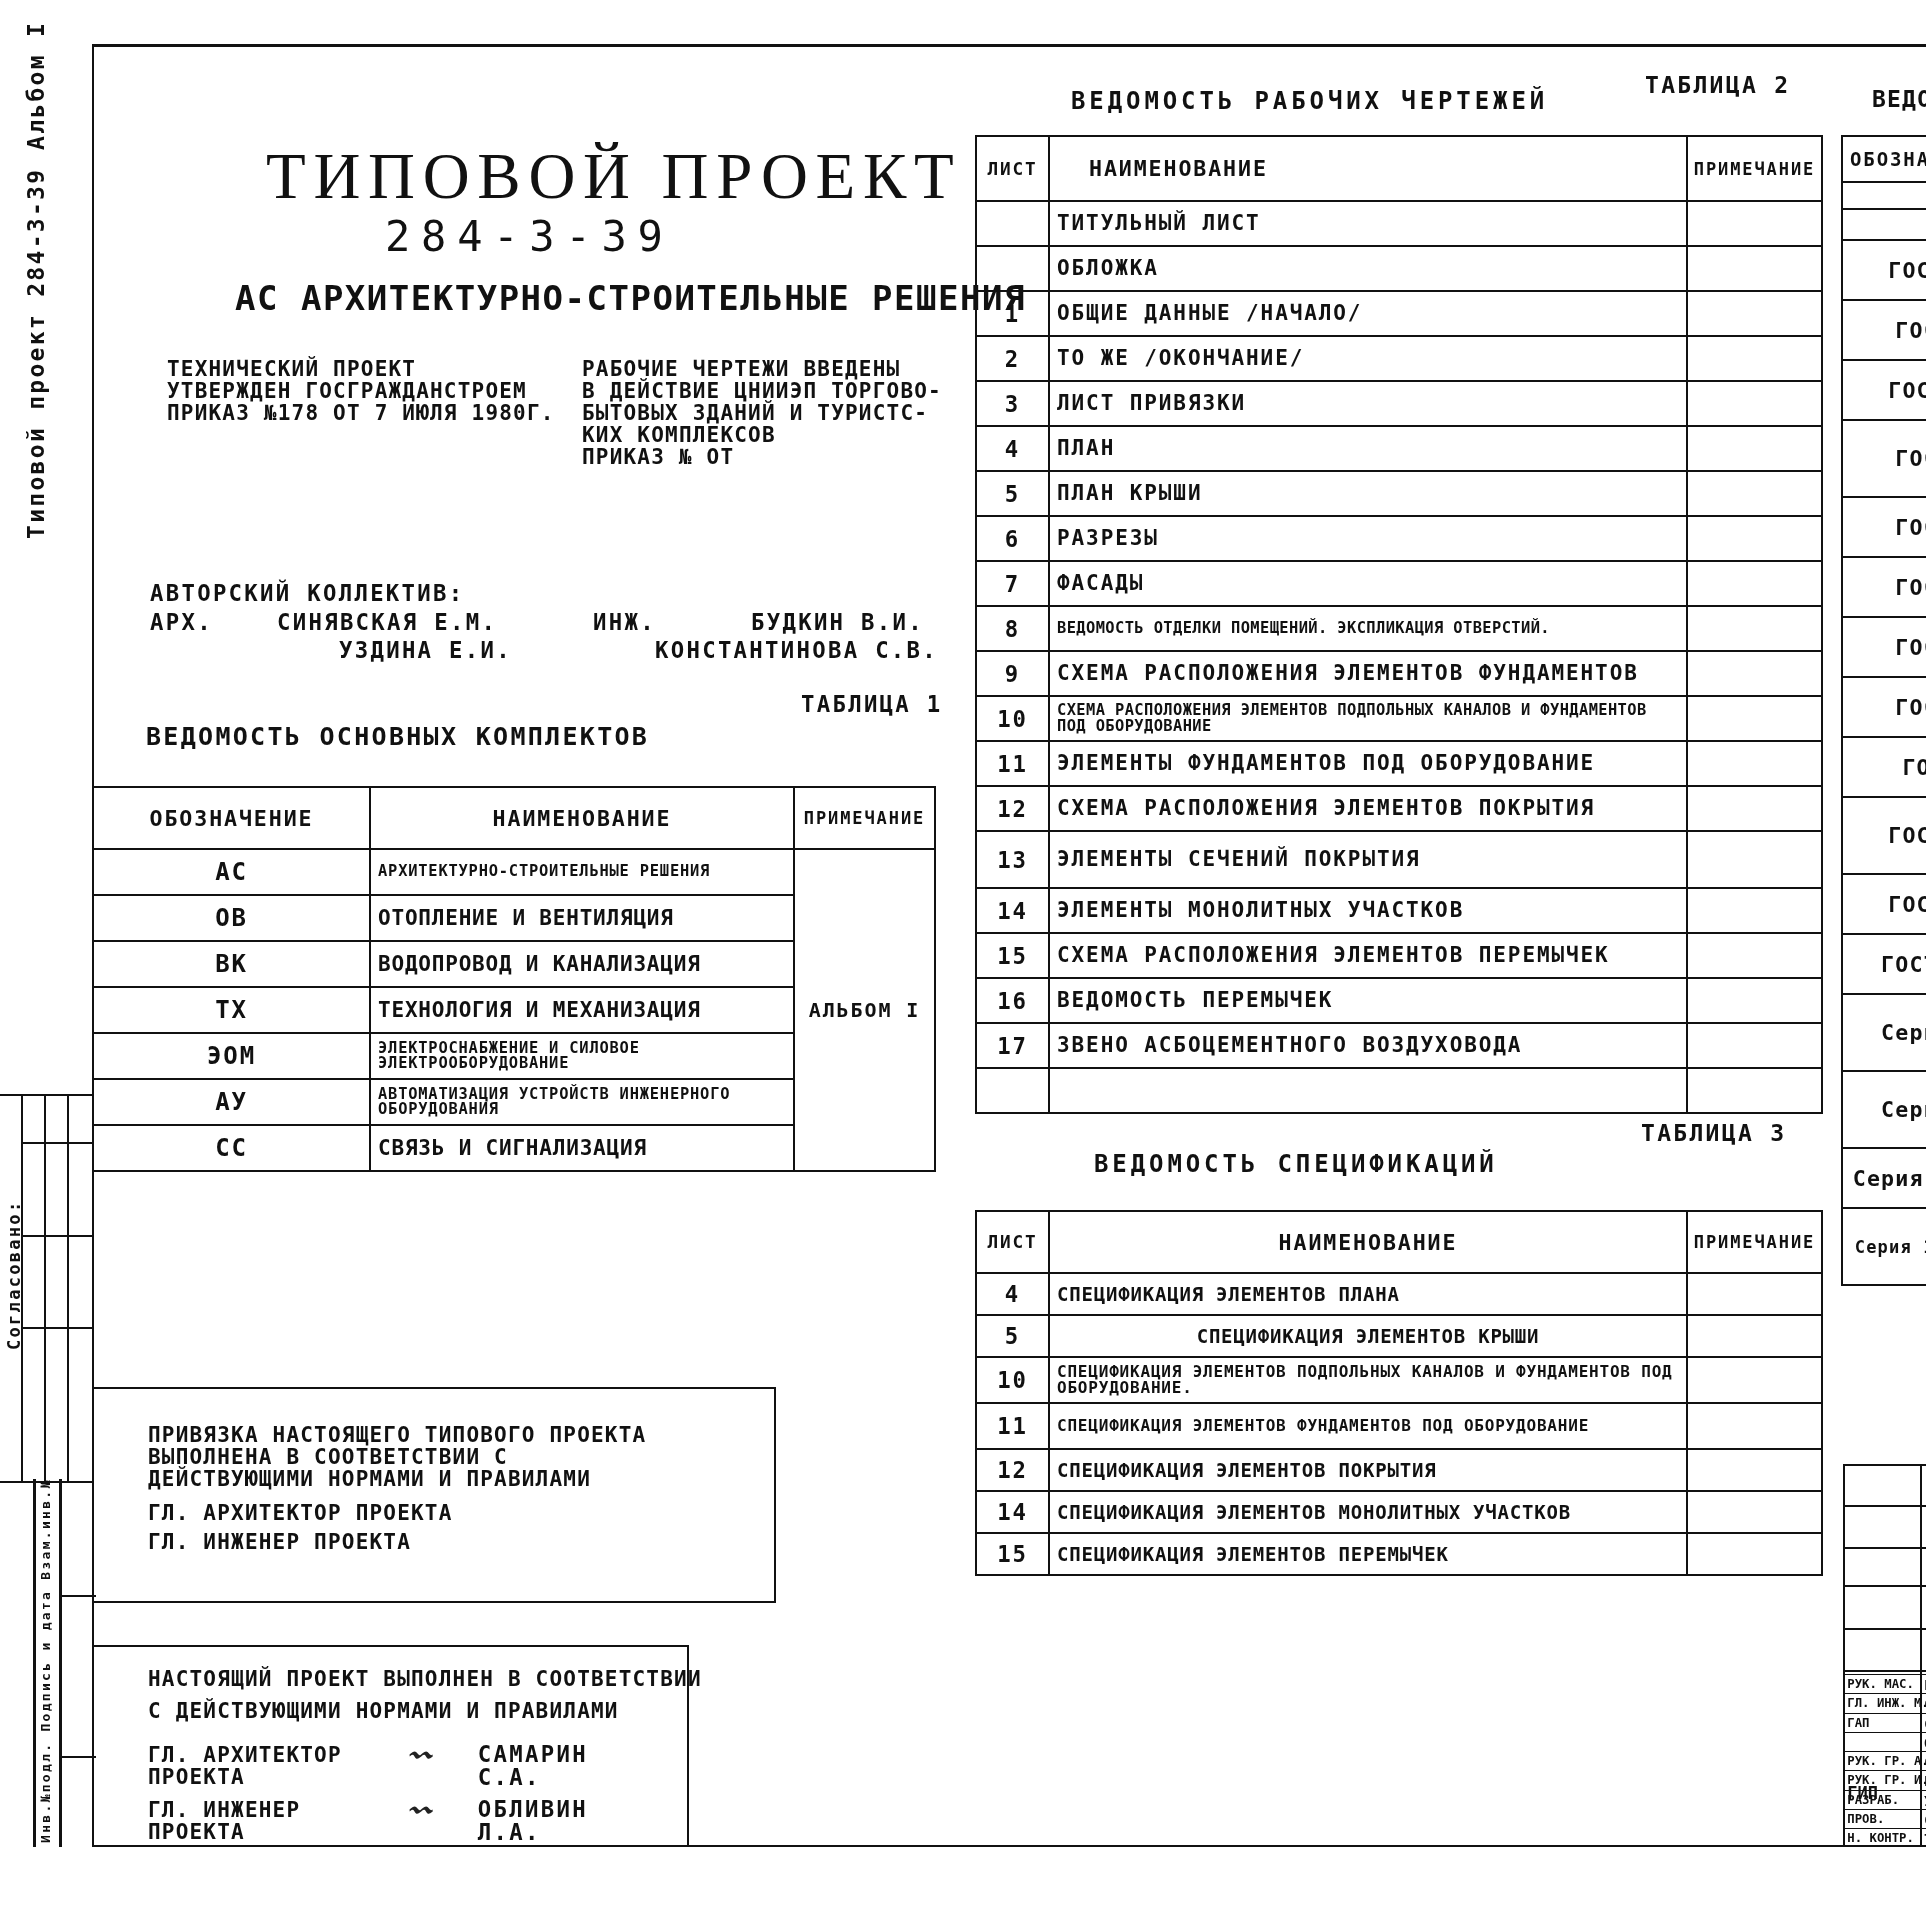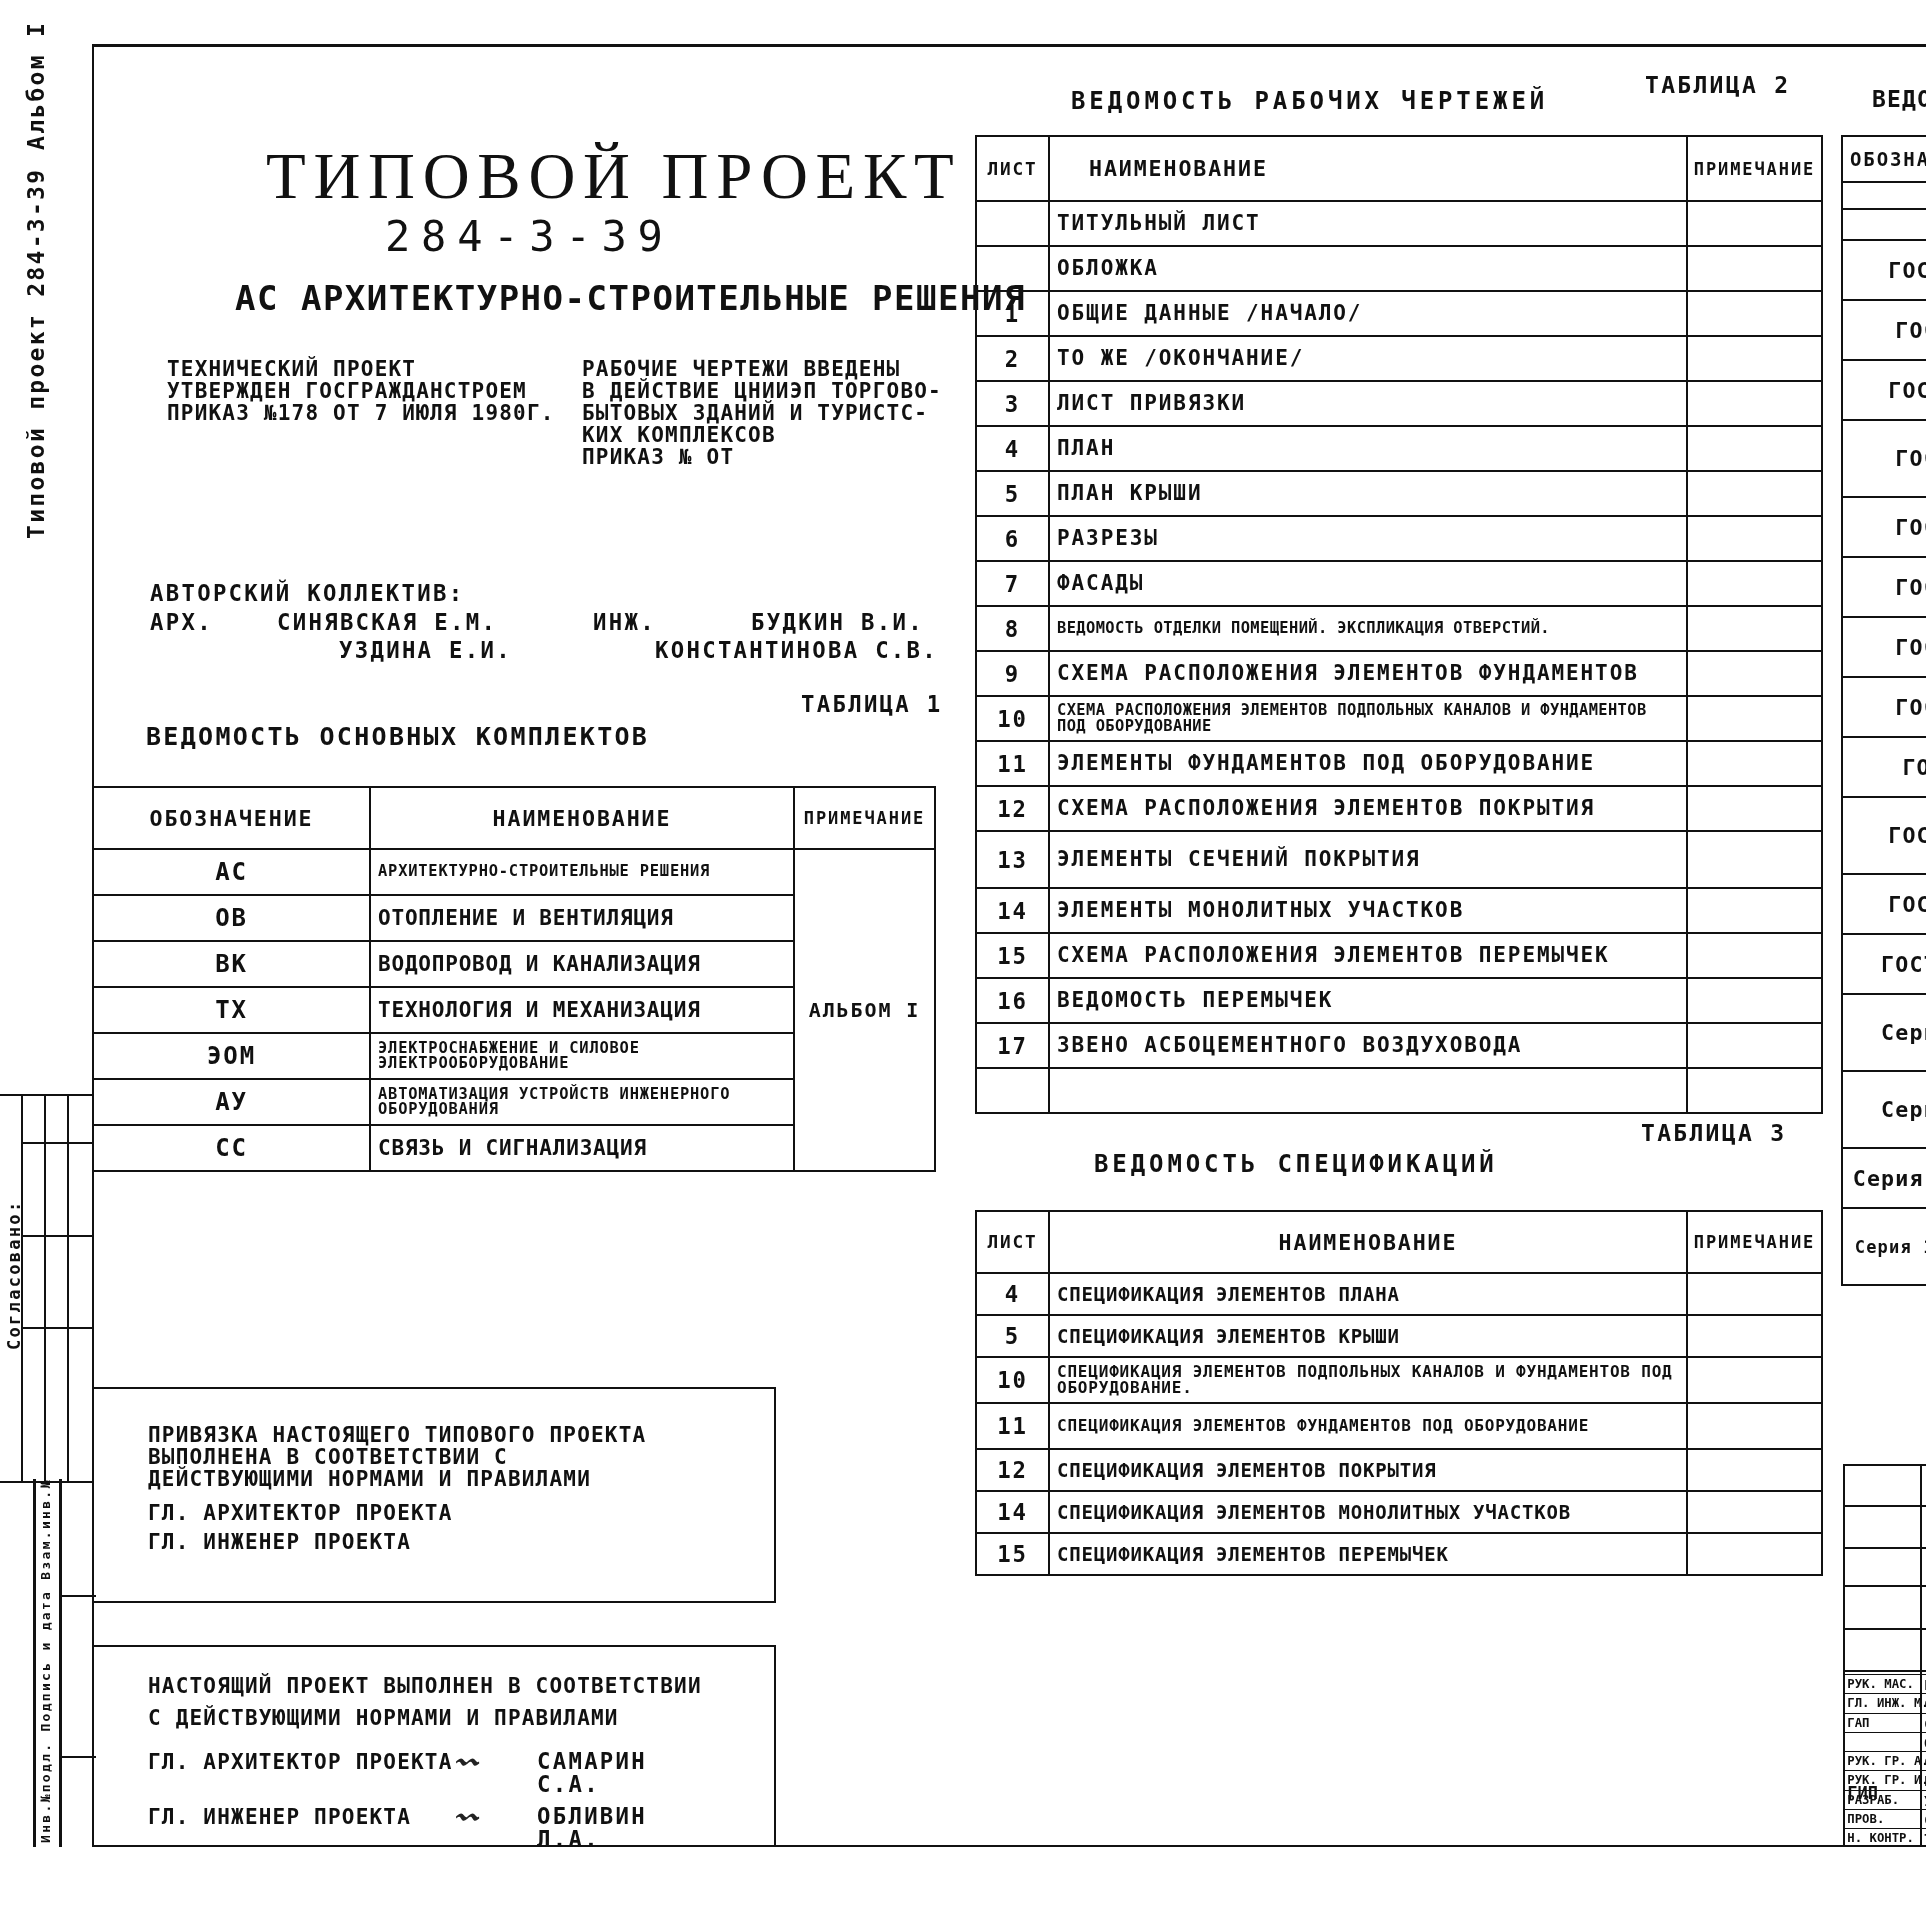--- a/index.html
+++ b/index.html
@@ -110,21 +110,21 @@
       </tr>
     </tbody>
 </table>
 
 <div class="abs frame" style="left:92px;top:1387px;width:684px;height:216px;padding:35px 54px;box-sizing:border-box;">
   <div class="hand" style="font-size:21px;letter-spacing:1.2px;width:501px;">Привязка настоящего типового проекта выполнена в соответствии с действующими нормами и правилами</div>
   <div class="hand" style="font-size:21px;margin-top:11.6px;letter-spacing:1.2px;">Гл. архитектор проекта</div>
   <div class="hand" style="font-size:21px;margin-top:7.7px;letter-spacing:1.2px;">Гл. инженер проекта</div>
 </div>
 
-<div class="abs frame" style="left:92px;top:1645px;width:684px;height:202px;padding:24px 54px;box-sizing:border-box;">
+<div class="abs frame" style="left:92px;top:1645px;width:597px;height:202px;padding:17px 54px;box-sizing:border-box;">
   <div class="hand" style="font-size:21px;letter-spacing:1.2px;width:578px;line-height:1.5;">Настоящий проект выполнен в соответствии с действующими нормами и правилами</div>
   <div style="display:flex;align-items:baseline;margin-top:7.7px;">
     <span class="hand" style="font-size:21px;letter-spacing:1.2px;width:316px;">Гл. архитектор проекта</span>
     <span class="sig" style="font-size:23px;width:85px;">〰</span>
     <span class="hand" style="font-size:22.3px;">Самарин С.А.</span>
   </div>
   <div style="display:flex;align-items:baseline;">
     <span class="hand" style="font-size:21px;letter-spacing:1.2px;width:316px;">Гл. инженер проекта</span>
     <span class="sig" style="font-size:23px;width:85px;">〰</span>
     <span class="hand" style="font-size:22.3px;">Обливин Л.А.</span>
@@ -266,21 +266,21 @@
   </tr>
   </tbody>
     <tbody id="t3-body">
       <tr style="height:42px">
         <td style="text-align:center;font-size:22.3px;padding:0;">4</td>
         <td style="font-size:19px;line-height:1.0;letter-spacing:0.8px;">Спецификация элементов плана</td>
         <td></td>
       </tr>
       <tr style="height:42px">
         <td style="text-align:center;font-size:22.3px;padding:0;">5</td>
-        <td style="font-size:19px;line-height:1.0;letter-spacing:0.8px;">Спецификация элементов крыши</td>
+        <td style="font-size:19px;line-height:1.0;letter-spacing:0.8px;text-align:center;">Спецификация элементов крыши</td>
         <td></td>
       </tr>
       <tr style="height:46px">
         <td style="text-align:center;font-size:22.3px;padding:0;">10</td>
         <td style="font-size:16px;line-height:1.0;letter-spacing:0.8px;">Спецификация элементов подпольных каналов и фундаментов под оборудование.</td>
         <td></td>
       </tr>
       <tr style="height:46px">
         <td style="text-align:center;font-size:22.3px;padding:0;">11</td>
         <td style="font-size:16px;line-height:1.0;letter-spacing:0.8px;">Спецификация элементов фундаментов под оборудование</td>

